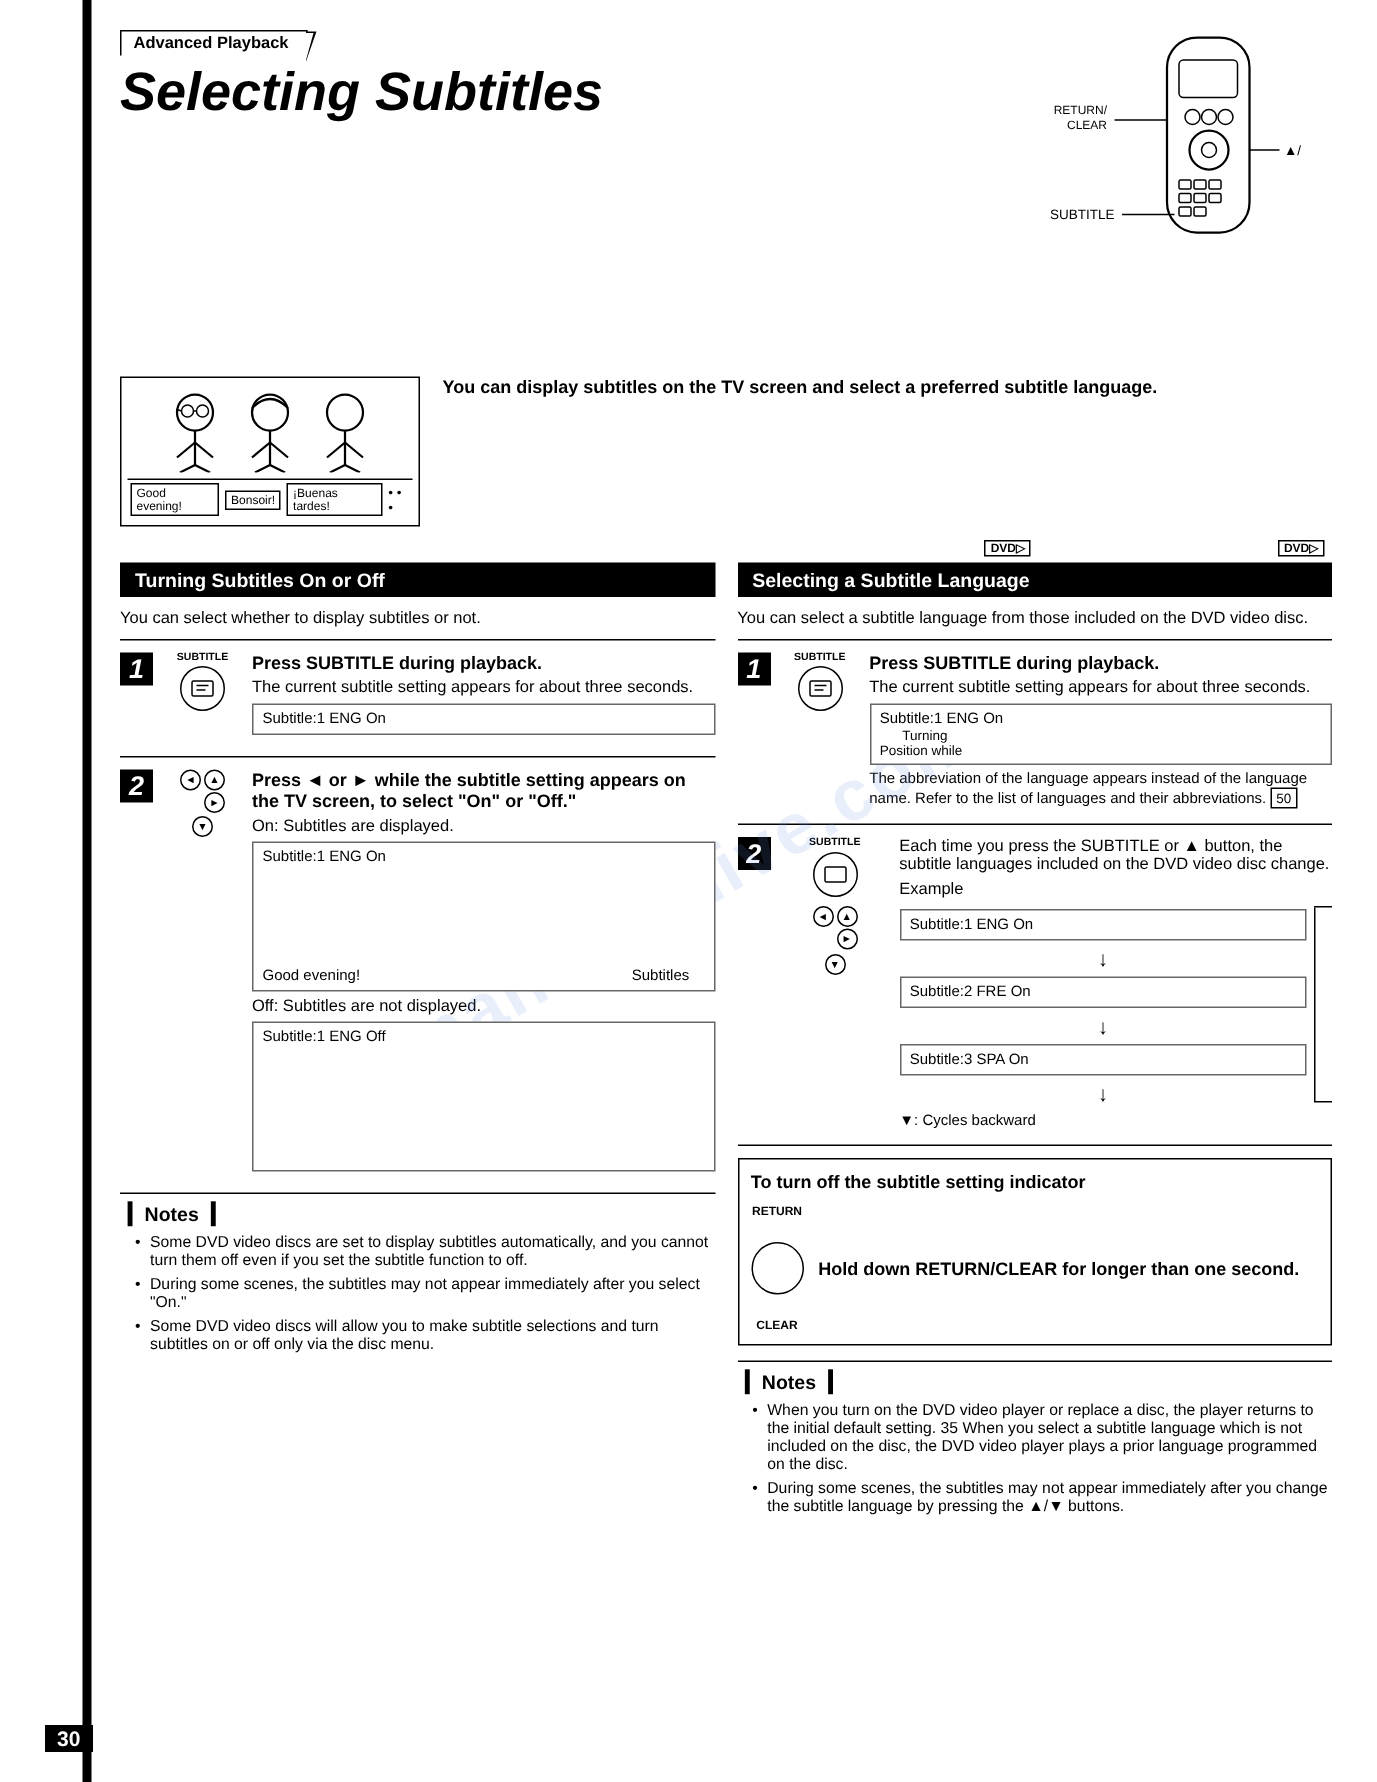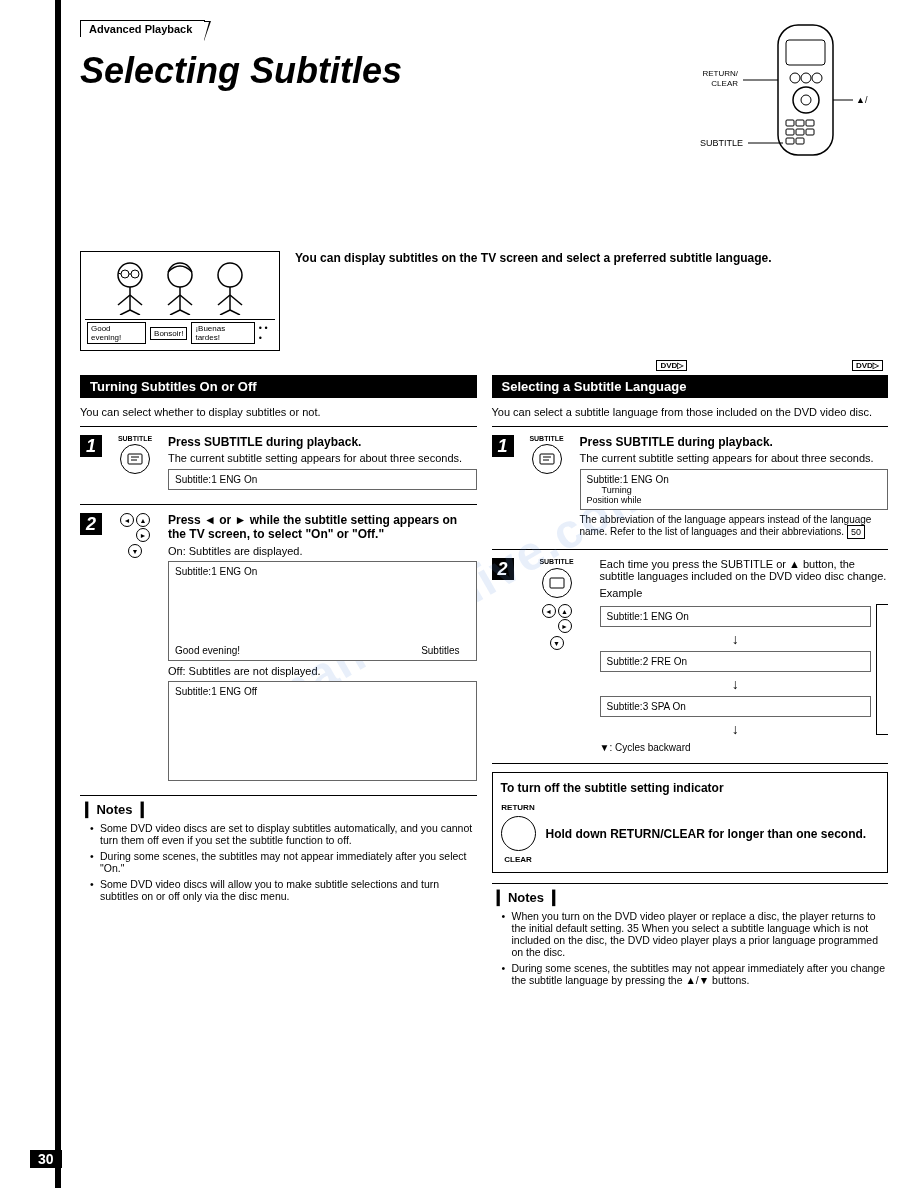--- a/index.html
+++ b/index.html
@@ -328,21 +328,21 @@
 <body>
 
 <div class="page-wrapper">
   <div class="left-bar"></div>
 
   <div class="watermark">manualshive.com</div>
 
   <div class="header-section">
     <div class="header-left">
 
-      <div style="display:flex;align-items:center;margin-bottom:14px;">
+      <div style="display:flex;align-items:center;margin-bottom:4px;">
         <div style="border:1.5px solid #000;border-bottom:none;padding:2px 12px 2px 8px;font-size:11px;font-weight:bold;position:relative;display:inline-block;">
           <span>Advanced Playback</span>
           <span style="position:absolute;right:-7px;top:0;width:0;height:0;border-left:7px solid #000;border-bottom:20px solid transparent;"></span>
           <span style="position:absolute;right:-5px;top:1px;width:0;height:0;border-left:5px solid #fff;border-bottom:18px solid transparent;"></span>
         </div>
       </div>
       <div class="page-title">Selecting Subtitles</div>
     </div>
 
     <div class="remote-area">
@@ -594,21 +594,21 @@
           </div>
           <div class="cycle-note">▼: Cycles backward</div>
         </div>
       </div>
 
       <hr class="divider">
 
       <div class="turnoff-box">
         <div class="turnoff-title">To turn off the subtitle setting indicator</div>
         <div class="turnoff-row">
-          <div style="display:flex;flex-direction:column;align-items:center;gap:4px;text-align:right;">
+          <div style="display:flex;flex-direction:column;align-items:center;gap:16px;text-align:right;">
             <span style="font-size:8px;font-weight:bold;">RETURN</span>
             <div class="return-btn"></div>
             <span style="font-size:8px;font-weight:bold;">CLEAR</span>
           </div>
           <div style="flex:1;font-size:12px;font-weight:bold;">Hold down RETURN/CLEAR for longer than one second.</div>
         </div>
       </div>
 
       <div class="notes-section">
         <div class="notes-header">

